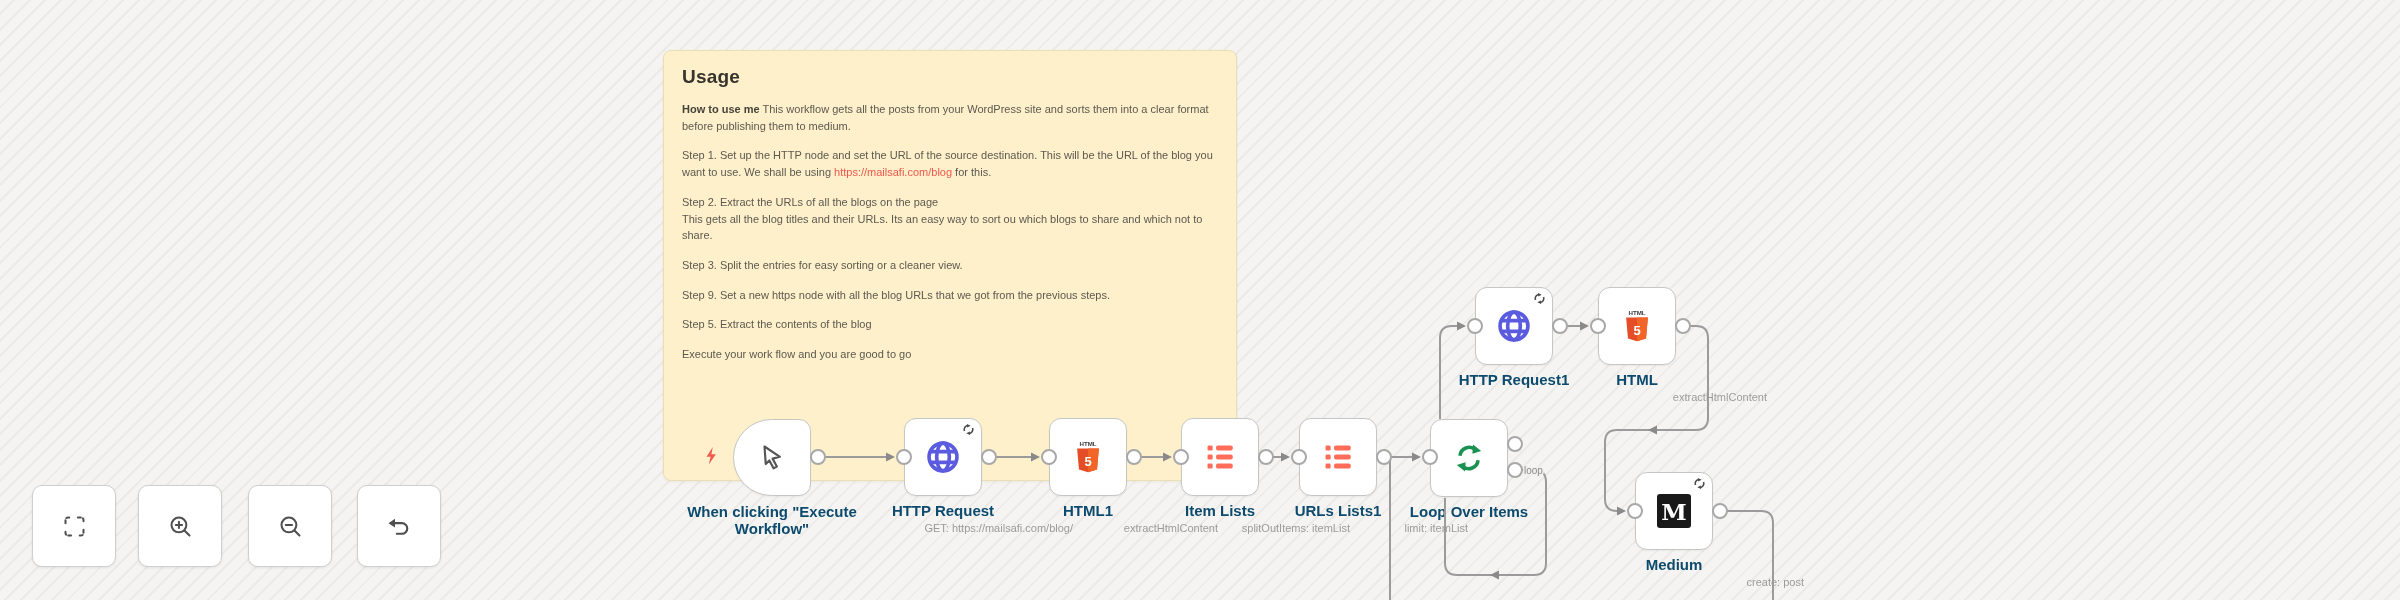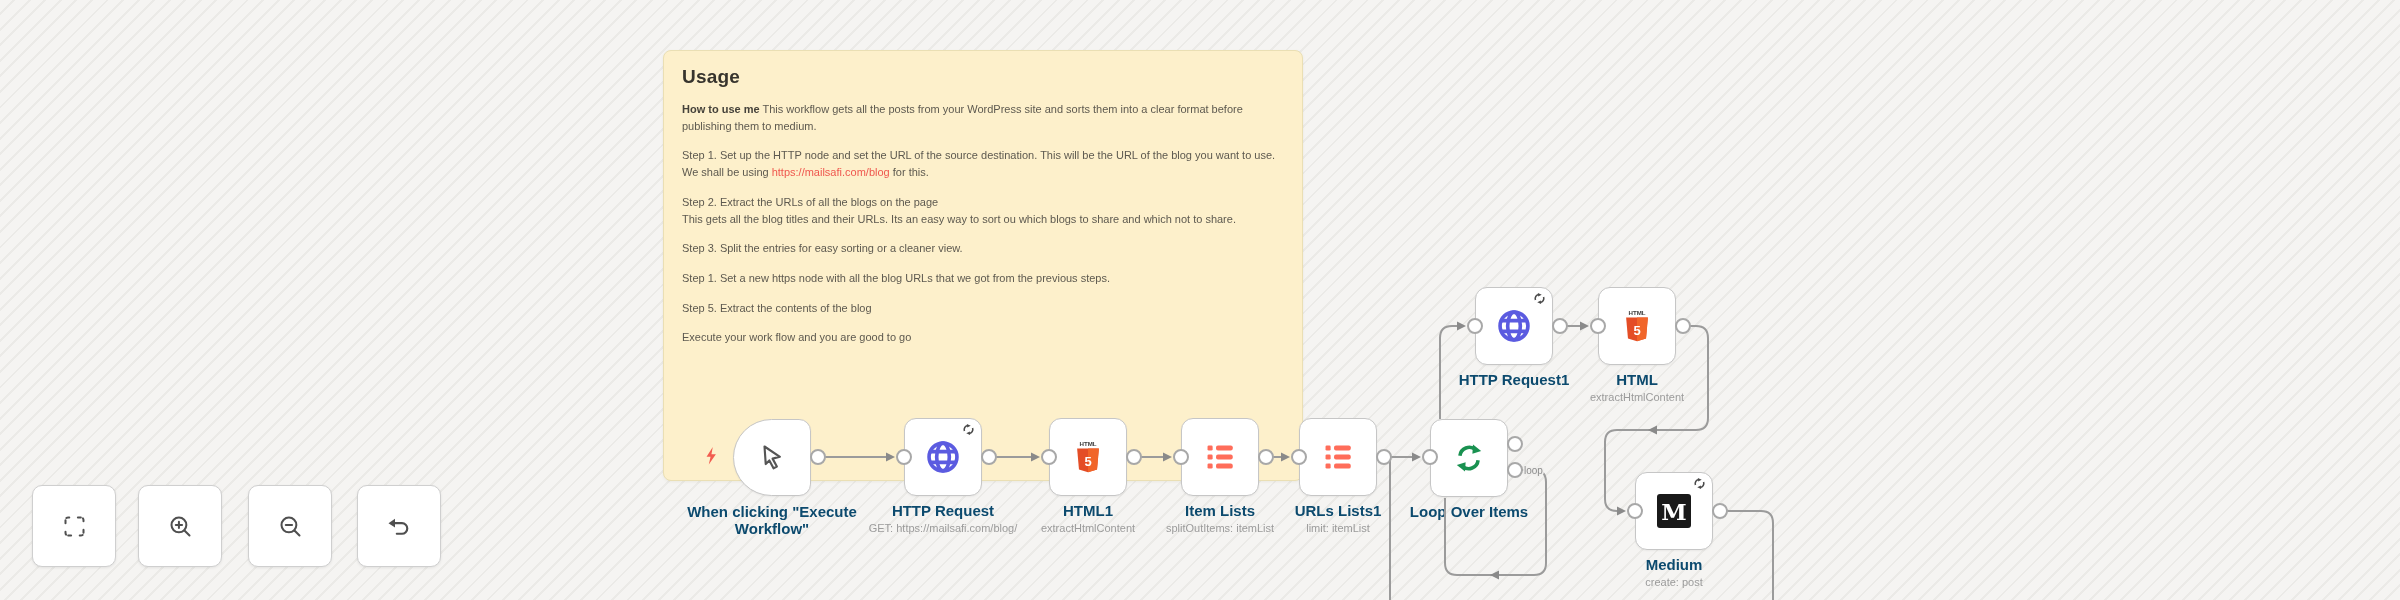--- a/index.html
+++ b/index.html
@@ -4,21 +4,21 @@
 <style>
   html,body{margin:0;padding:0;}
   body{
     width:2400px;height:600px;position:relative;overflow:hidden;
     font-family:"Liberation Sans",sans-serif;
     background-color:#f4f3f1;
     background-image:repeating-linear-gradient(135deg,#f5f4f2 0px,#f5f4f2 9px,#ebeae7 9px,#ebeae7 11px);
   }
   
   .sticky{
-    position:absolute;left:663px;top:50px;width:640px;height:431px;
+    position:absolute;left:663px;top:50px;width:574px;height:431px;
     background:#fdf0cb;border:1px solid #eadfb4;border-radius:8px;
     padding:13px 18px;box-sizing:border-box;z-index:1;
     box-shadow:0 1px 3px rgba(120,100,40,.08);
   }
   .sticky h1{font-size:19px;margin:2px 0 13px 0;color:#37342d;font-weight:bold;letter-spacing:.2px;}
   .sticky p{font-size:11px;line-height:1.52;color:#5d594f;margin:0 0 13px 0;}
   .sticky b{color:#45423a;}
   .sticky .link{color:#ef574e;text-decoration:none;cursor:pointer;}
   
   .node{position:absolute;z-index:2;}
@@ -28,21 +28,21 @@
     box-shadow:0 1px 2px rgba(0,0,0,.05);
   }
   .trigger .node-box{border-radius:39px 12px 12px 39px;width:78px;height:77px;}
   .badge{position:absolute;top:4px;right:6px;}
   .node-label{
     position:absolute;top:84px;left:50%;transform:translateX(-50%);width:230px;text-align:center;
     font-size:15px;font-weight:bold;color:#0c4a6e;z-index:4;line-height:1.15;
   }
   .node-label.second{top:101px;}
   .node-sublabel{
-    position:absolute;top:104px;left:50%;transform:translateX(-50%);width:260px;text-align:center;
+    position:absolute;top:104px;left:50%;transform:translateX(-50%);width:260px;text-align:right;
     font-size:11px;color:#9b9b9b;z-index:4;
   }
   .medium-logo{width:34px;height:34px;background:#191919;border-radius:3px;color:#fff;
     display:flex;align-items:center;justify-content:center;
     font-family:"DejaVu Serif",serif;font-weight:bold;font-size:23px;}
   .bolt{position:absolute;left:702px;top:446px;z-index:2;}
   
   .wires{position:absolute;left:0;top:0;z-index:3;pointer-events:none;}
   .wire{stroke:#9b9b9b;stroke-width:2;fill:none;}
   .port{fill:#ffffff;stroke:#a8a8a8;stroke-width:2;pointer-events:auto;}
@@ -58,21 +58,21 @@
 </style>
 </head>
 <body>
 
 <div class="sticky">
   <h1>Usage</h1>
   <p><b>How to use me</b><span> This workflow gets all the posts from your WordPress site and sorts them into a clear format before publishing them to medium.</span></p>
   <p><span>Step 1. Set up the HTTP node and set the URL of the source destination. This will be the URL of the blog you want to use. We shall be using </span><a class="link">https://mailsafi.com/blog</a><span> for this.</span></p>
   <p><span>Step 2. Extract the URLs of all the blogs on the page</span><br><span>This gets all the blog titles and their URLs. Its an easy way to sort ou which blogs to share and which not to share.</span></p>
   <p>Step 3. Split the entries for easy sorting or a cleaner view.</p>
-  <p>Step 1. Set a new https node with all the blog URLs that we got from the previous steps.</p>
+  <p>Step 9. Set a new https node with all the blog URLs that we got from the previous steps.</p>
   <p>Step 5. Extract the contents of the blog</p>
   <p style="margin-bottom:16px;">Execute your work flow and you are good to go</p>
 </div>
 
 <svg class="bolt" width="18" height="20" viewBox="0 0 14 18">
   <path d="M8.6 1 L3 9.6 H6.6 L5 16.6 L11.4 7.4 H7.4 Z" fill="#f25c4f"></path>
 </svg>
 
 <div class="node trigger" style="left:733px;top:419px;">
   <div class="node-box">

